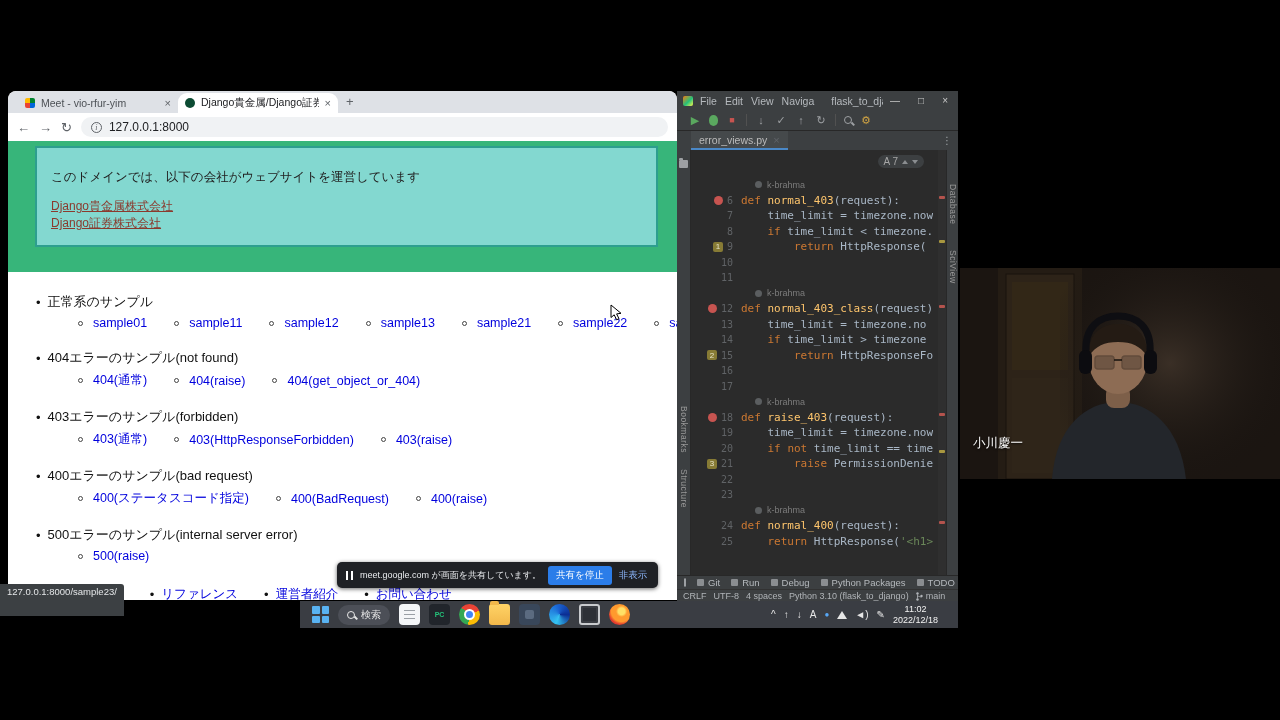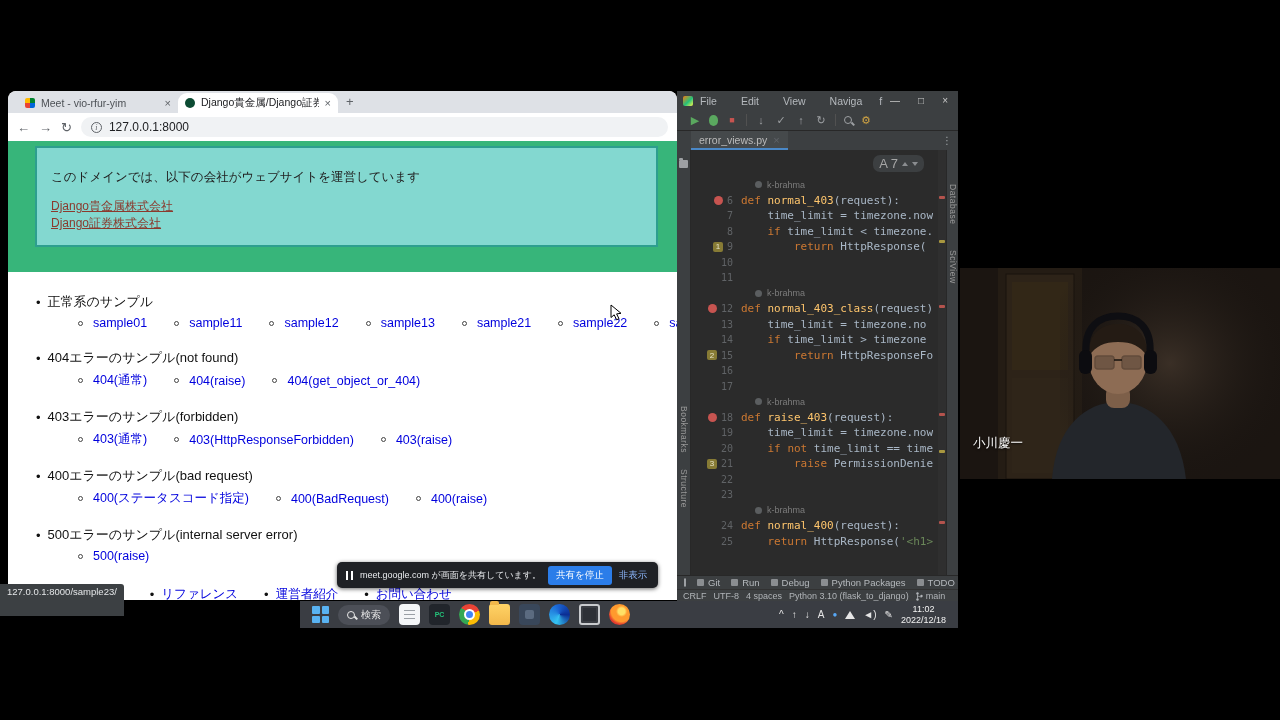--- a/index.html
+++ b/index.html
@@ -71,36 +71,36 @@
 #code{padding-top:27px;font-family:"DejaVu Sans Mono","Liberation Mono",monospace;font-size:11px}
 .crow{height:15.5px;display:flex;align-items:center}
 .gutter{flex:0 0 50px;display:flex;justify-content:flex-end;align-items:center;gap:4px;padding-right:8px;font-size:10px;color:#606366}
 .marker{width:10px;height:10px;flex:0 0 auto}
 .marker.bp{width:9px;height:9px;border-radius:50%;background:#c75450}
 .marker.bm{background:#877b35;border-radius:2px;color:#e8e4c9;font-size:8px;display:flex;align-items:center;justify-content:center;font-family:"Liberation Sans",sans-serif}
 .ctext{white-space:pre;overflow:hidden}
 .tok-k{color:#cc7832}.tok-f{color:#ffc66d}.tok-p{color:#a9b7c6}.tok-s{color:#6a8759}
 .lblrow{padding-left:64px;gap:5px;font-family:"Liberation Sans",sans-serif;font-size:9px;color:#7c7c7c}
 .author-ic{width:7px;height:7px;border-radius:50%;background:#5b5e60}
-.inspections{position:absolute;top:5px;right:14px;display:flex;align-items:center;gap:4px;font-size:13px;color:#a6a6a6;background:#3c3f41;padding:1px 6px;border-radius:7px;z-index:5}
+.inspections{position:absolute;top:5px;right:14px;display:flex;align-items:center;gap:4px;font-size:10px;color:#a6a6a6;background:#3c3f41;padding:1px 6px;border-radius:7px;z-index:5}
 .chev{width:0;height:0;border-left:3px solid transparent;border-right:3px solid transparent}
 .chev.up{border-bottom:4px solid #8a8d90}
 .chev.down{border-top:4px solid #8a8d90}
 .pc-scroll{width:8px;background:#2f2f2f;position:relative}
 .smark{position:absolute;left:1px;width:6px;height:3px;border-radius:1px}
 .pc-rightstripe{width:12px;background:#3c3f41;border-left:1px solid #282828;display:flex;flex-direction:column;align-items:center;gap:26px;padding-top:34px}
 .pc-bottombar{height:14px;background:#3c3f41;border-top:1px solid #282828;display:flex;align-items:center;gap:11px;padding:0 7px;font-size:9.5px;color:#b5b9bd;white-space:nowrap}
 .grid-ic{width:9px;height:9px;border:1px solid #9da0a3;border-radius:1px}
 .btab{display:flex;align-items:center;gap:4px}
 .btab-ic{width:7px;height:7px;background:#8a8d90;border-radius:1px}
 .pc-statusbar{height:13px;background:#3c3f41;border-top:1px solid #323232;display:flex;align-items:center;gap:7px;padding:0 6px;font-size:9px;color:#b0b4b8;overflow:hidden}
 .sitem{display:flex;align-items:center;gap:3px;white-space:nowrap}
 
 
-#taskbar{position:absolute;left:300px;top:601px;width:658px;height:27px;background:#3a3d43;display:flex;align-items:center;gap:9px;padding:0 12px 0 12px}
+#taskbar{position:absolute;left:300px;top:601px;width:658px;height:27px;background:#3a3d43;display:flex;align-items:center;gap:9px;padding:0 20px 0 12px}
 .start{width:17px;height:17px;display:grid;grid-template-columns:1fr 1fr;grid-template-rows:1fr 1fr;gap:2px;flex:0 0 auto}
 .start span{background:#59b3f2;border-radius:1px}
 .searchpill{height:20px;background:#4c4f57;border-radius:10px;display:flex;align-items:center;gap:6px;padding:0 9px;color:#e8e8e8;font-size:10px;flex:0 0 auto;white-space:nowrap}
 #tb-apps{display:flex;align-items:center;gap:9px}
 .app{width:21px;height:21px;border-radius:4px;position:relative;flex:0 0 auto}
 .ap-notepad{background:#f4f6f8}
 .ap-notepad::after{content:"";position:absolute;left:5px;right:5px;top:6px;height:10px;background:repeating-linear-gradient(to bottom,#9aa0a6 0 1px,transparent 1px 4px)}
 .ap-pycharm{background:#21252b}
 .ap-pycharm::after{content:"PC";position:absolute;inset:0;display: flex;align-items:center;justify-content:center;font-size:7px;font-weight:bold;color:#24c27a}
 .ap-chrome{border-radius:50%;background:conic-gradient(from -50deg,#ea4335 0 33%,#fbbc05 0 66%,#34a853 0 100%)}
@@ -298,21 +298,21 @@
         </span>
       </div>
   </div>
 </section>
 
 <div id="status-tooltip">127.0.0.1:8000/sample23/</div>
 
 <section id="pycharm">
   <div class="pc-titlebar">
     <span class="pc-logo"></span>
-    <span id="pc-menus" style="display:flex;gap:24px">
+    <span id="pc-menus" style="display:flex;gap:8px">
         <span class="pc-menu">File</span>
         <span class="pc-menu">Edit</span>
         <span class="pc-menu">View</span>
         <span class="pc-menu">Naviga</span>
       </span>
     <span class="pc-title">flask_to_djan</span>
     <span class="pc-controls">
       <span>—</span>
       <span>□</span>
       <span>×</span>

